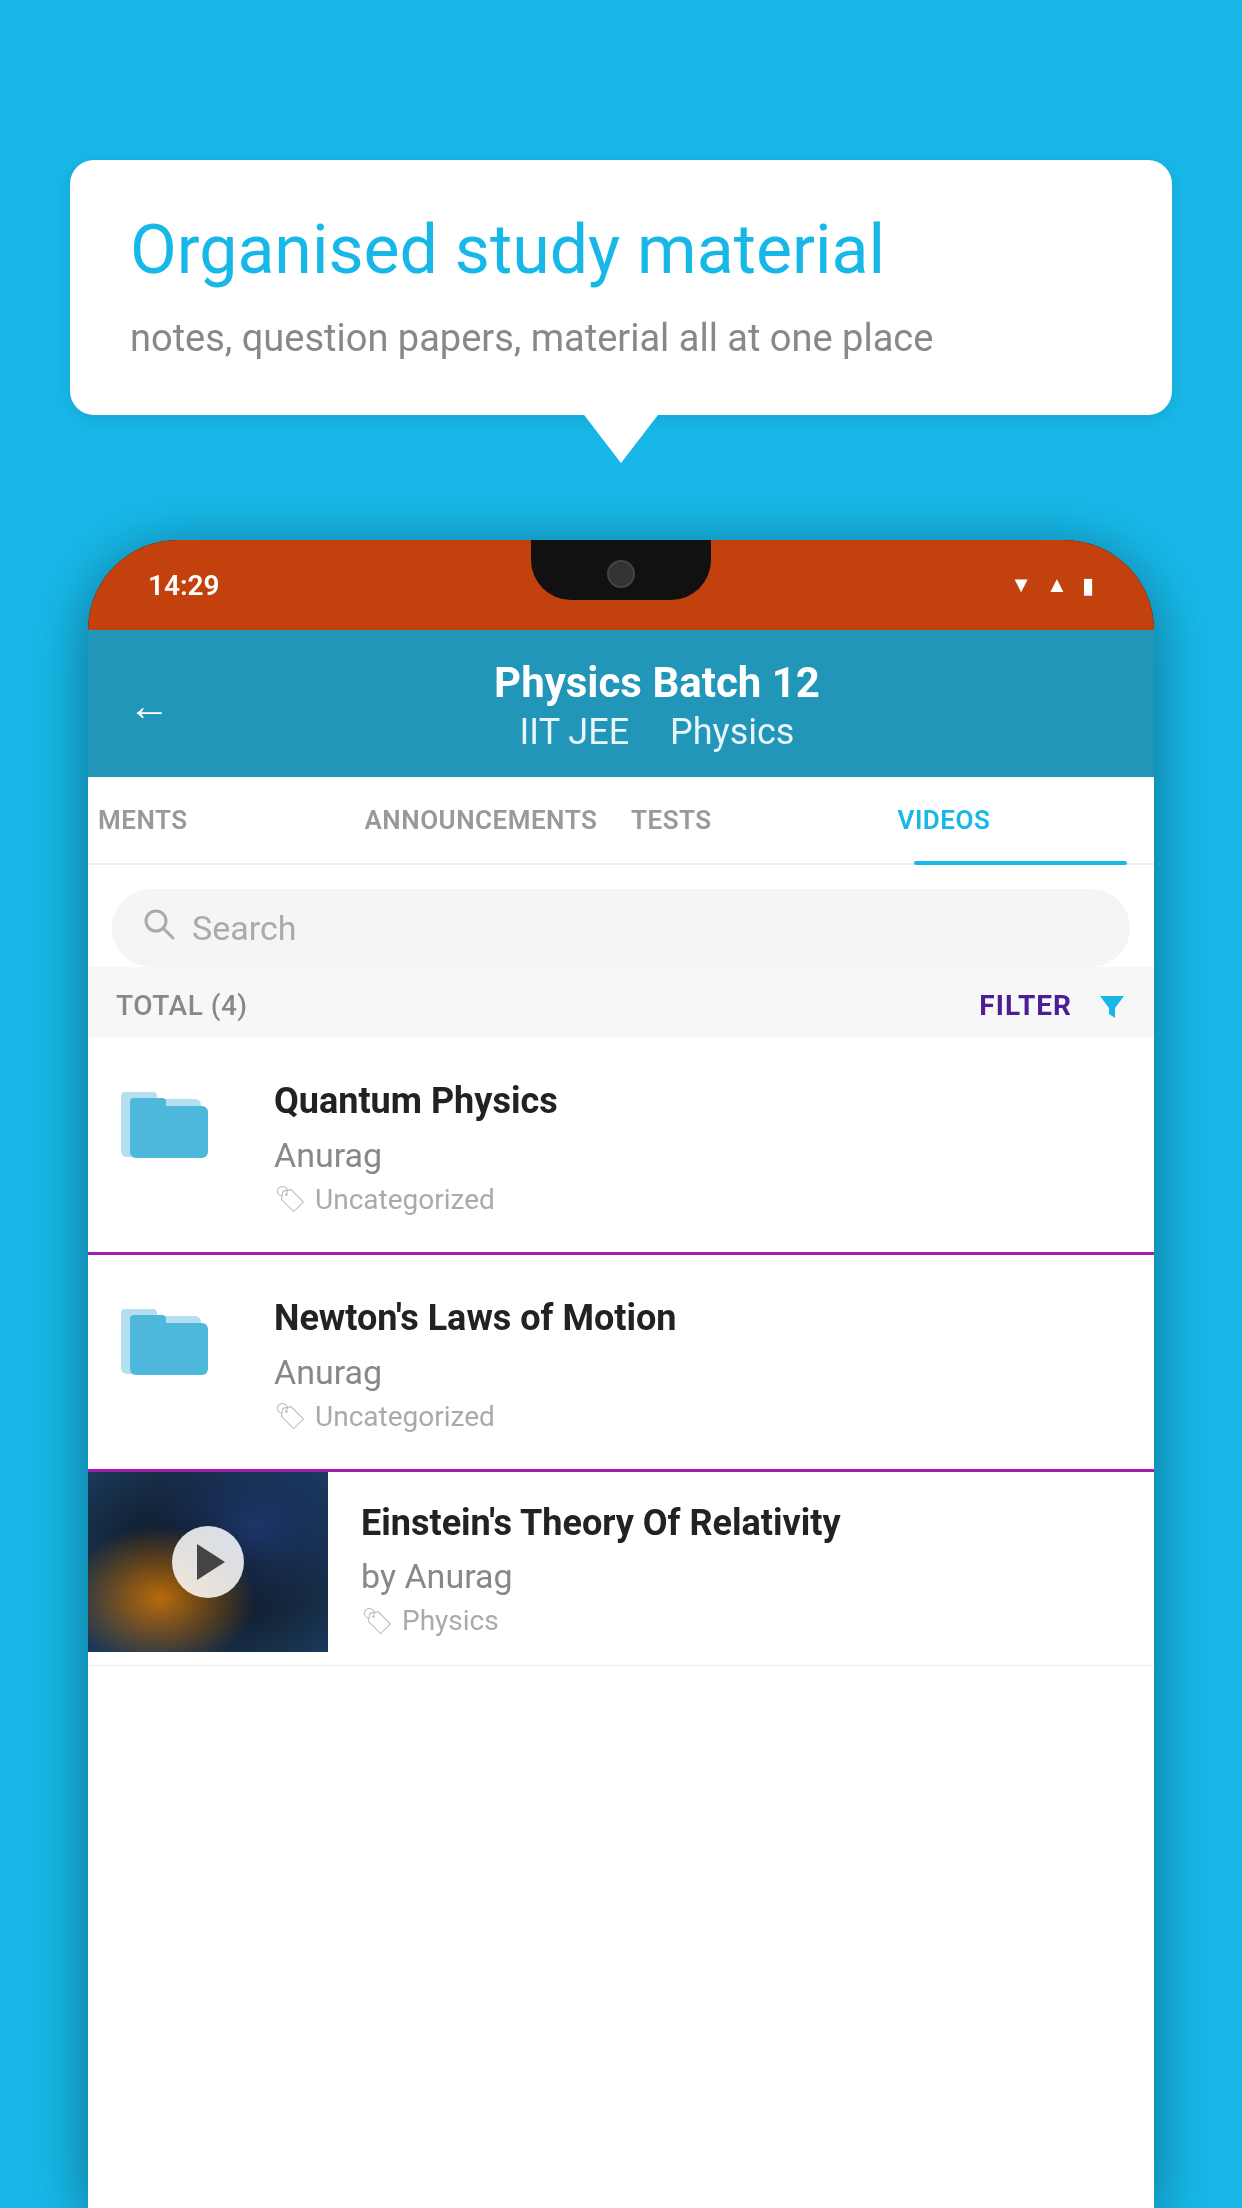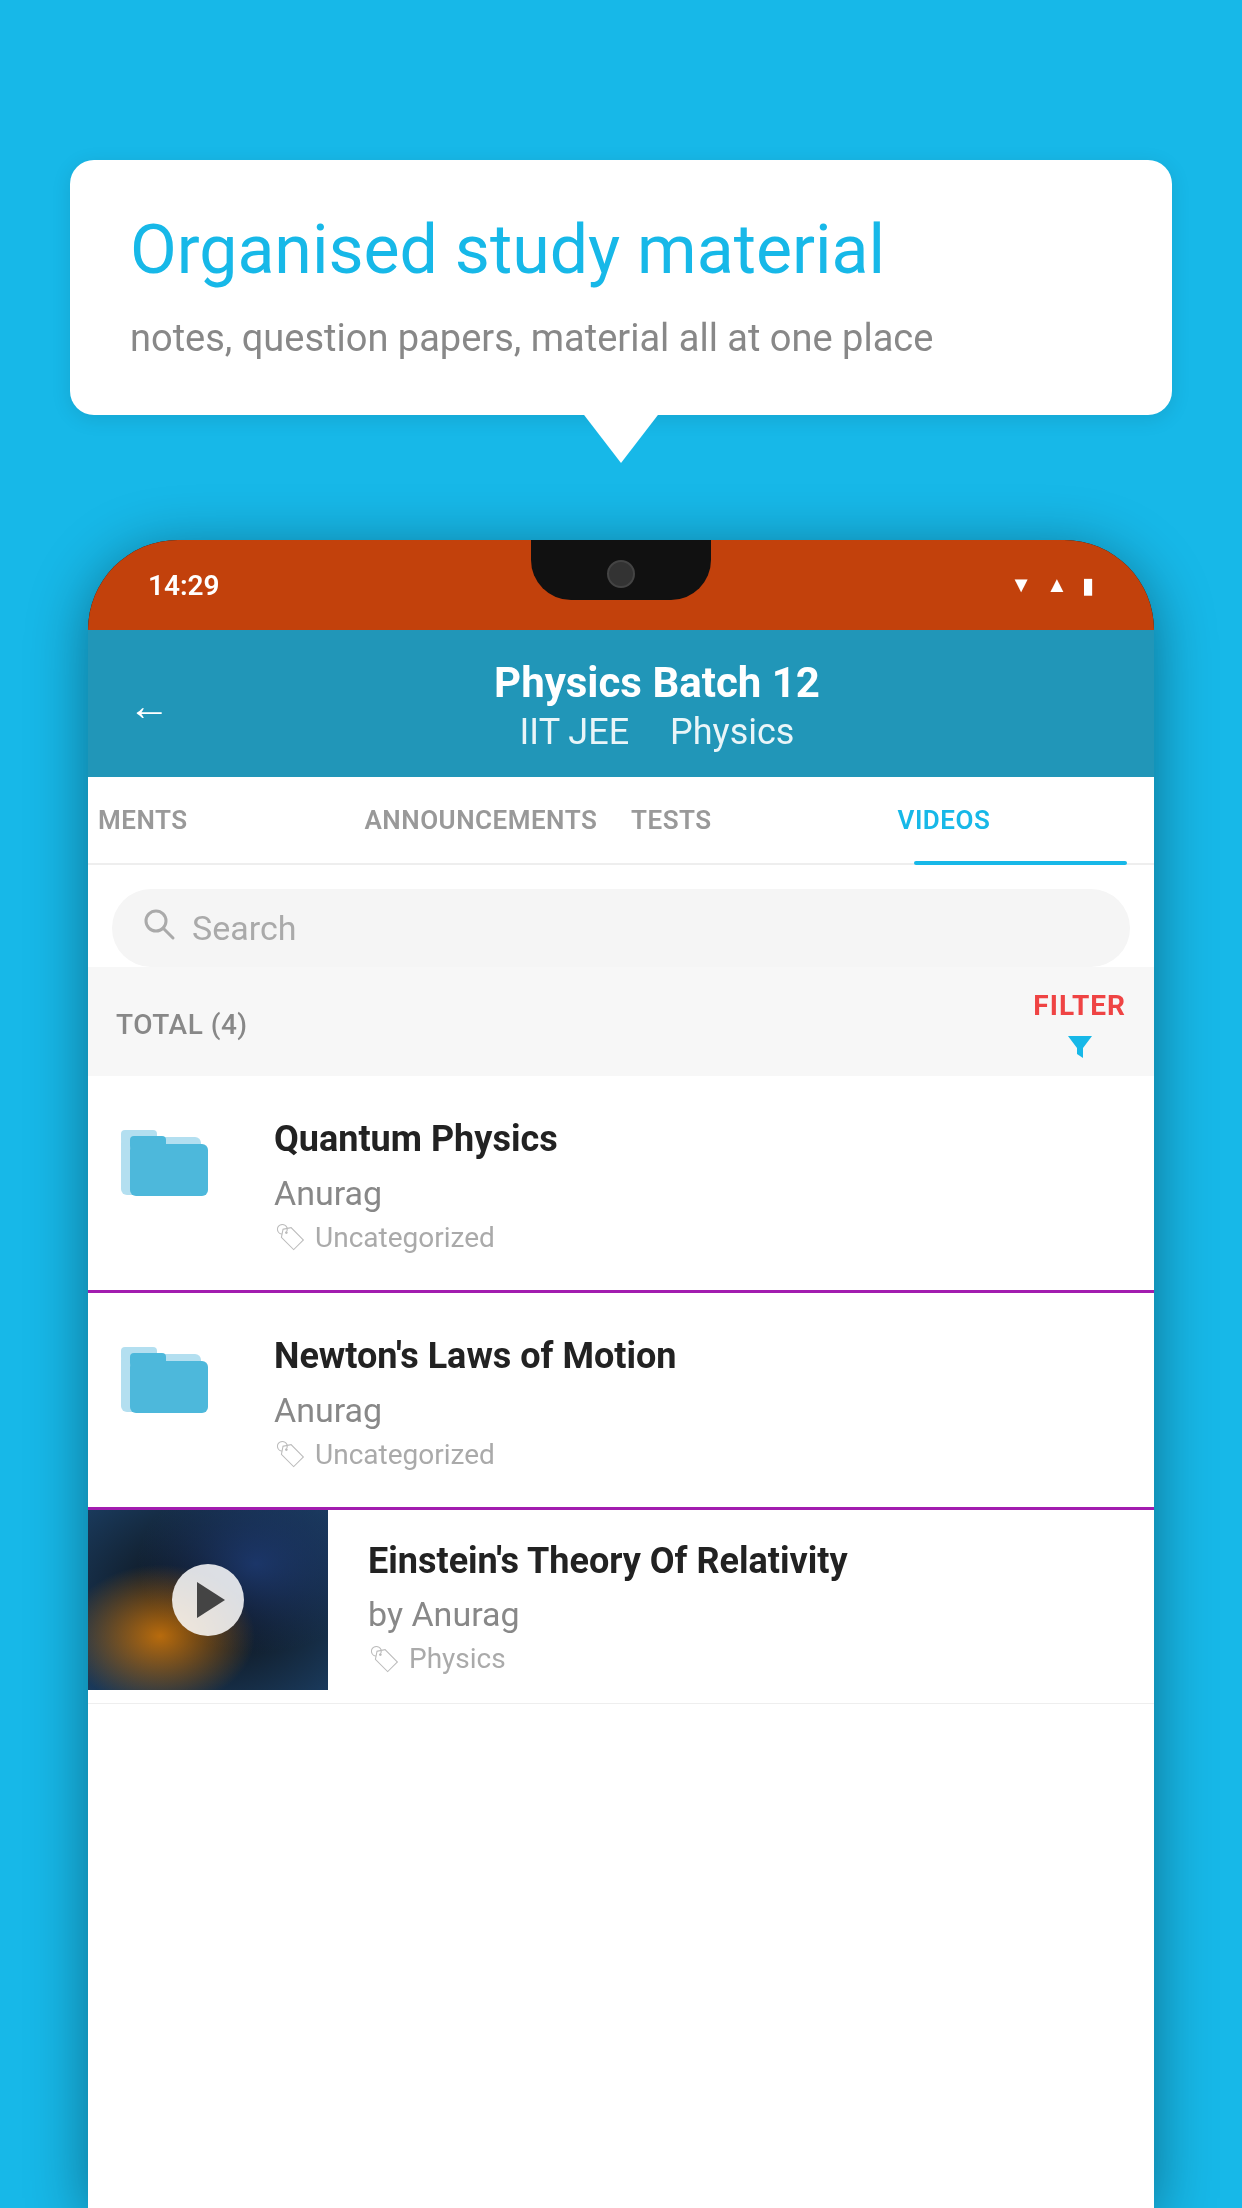--- a/index.html
+++ b/index.html
@@ -227,29 +227,28 @@
     }
 
     .total-label {
       color: #888;
       font-size: 28px;
       font-weight: 500;
       letter-spacing: 0.5px;
     }
 
     .filter-btn {
-      color: #ef4444;
+      color: #4c1d95;
       font-size: 28px;
       font-weight: 700;
       display: flex;
       align-items: center;
-      gap: 10px;
+      gap: 26px;
       cursor: pointer;
       letter-spacing: 1px;
-      flex-direction: column;
     }
 
     .filter-funnel {
       width: 28px;
       height: 28px;
     }
 
     
     .video-list {
       background: white;
@@ -305,21 +304,21 @@
       font-size: 26px;
       color: #bbb;
     }
 
     
     .einstein-item {
       display: flex;
       align-items: flex-start;
       padding: 0;
       border-bottom: 1px solid #eee;
-      gap: 16px;
+      gap: 9px;
     }
 
     .einstein-thumb {
       width: 240px;
       height: 180px;
       flex-shrink: 0;
       background: radial-gradient(ellipse at center, #1a1a2e 0%, #16213e 40%, #0f3460 70%, #1a6985 100%);
       position: relative;
       display: flex;
       align-items: center;

